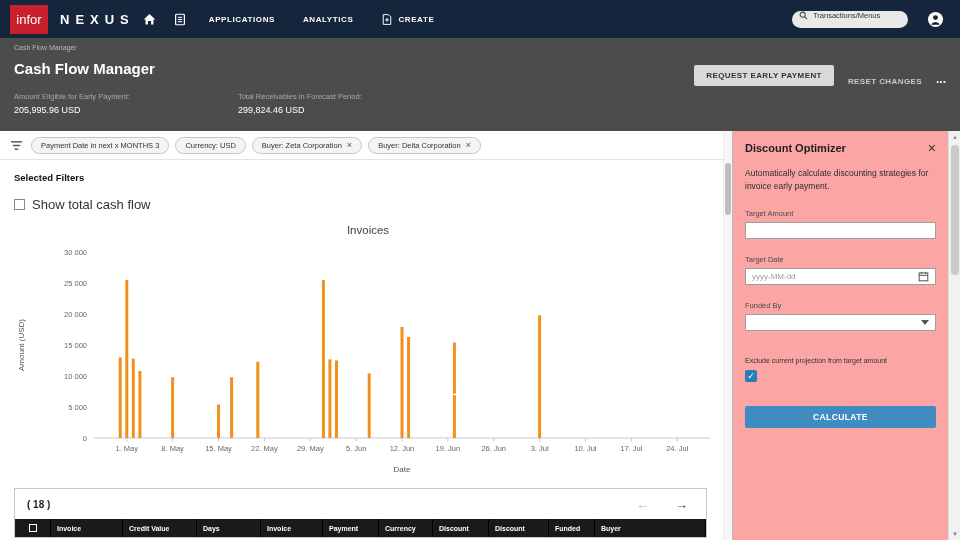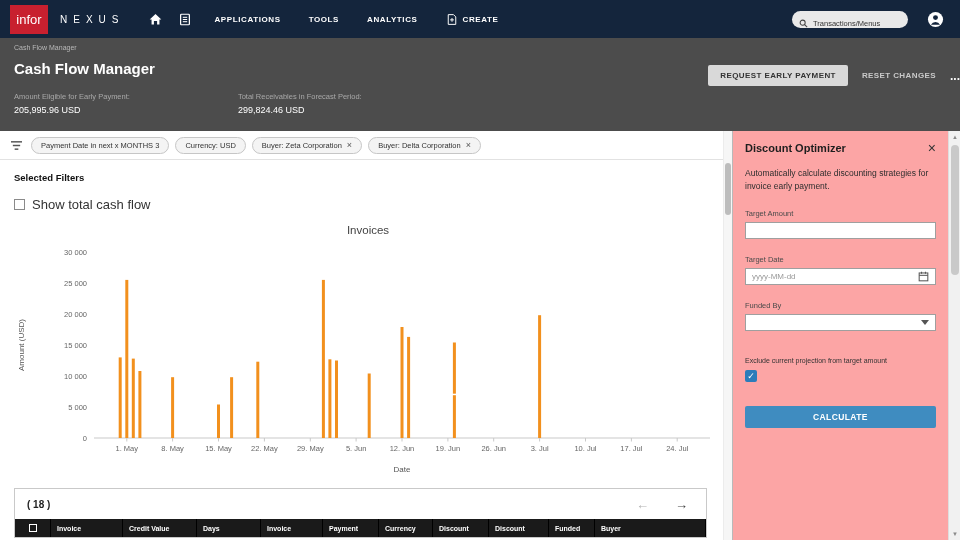--- a/index.html
+++ b/index.html
@@ -3,39 +3,39 @@
 <meta charset="utf-8">
 <style>
   * { margin:0; padding:0; box-sizing:border-box; }
   body { font-family:"Liberation Sans", sans-serif; background:#fff; }
   .app { width:960px; height:540px; position:relative; overflow:hidden; background:#fff; }
 
   
   .topnav { height:38px; background:#14253c; display:flex; align-items:center; padding:0 10px; }
   .logo { width:38px; height:29px; background:#c8202f; color:#fff; font-weight:normal; font-size:13px;
           display:flex; align-items:center; justify-content:center; }
-  .brand { color:#fff; font-weight:normal; font-size:10px; letter-spacing:6px; margin-left:12px; margin-right:16px; }
+  .brand { color:#fff; font-weight:bold; font-size:13px; letter-spacing:6px; margin-left:12px; }
   .nav-icon-btn { width:30px; height:38px; display:flex; align-items:center; justify-content:center; cursor:pointer; }
   .nav-item { color:#fff; font-size:8px; font-weight:bold; letter-spacing:0.6px; padding:0 14px; height:38px;
               display:flex; align-items:center; cursor:pointer; }
   .nav-create { gap:5px; }
   .nav-spacer { flex:1; }
-  .search-box { width:116px; height:17px; background:#e9e9e9; border-radius:9px; display:flex; align-items:flex-end;
+  .search-box { width:116px; height:17px; background:#e9e9e9; border-radius:9px; display:flex; align-items:flex-start;
                 padding:0 7px; gap:5px; cursor:pointer; }
   .search-box span.txt { font-size:7.5px; color:#333; white-space:nowrap; }
   .user-btn { margin-left:12px; }
 
   
   .page-head { background:#4c4c4c; height:93px; padding:0 14px; position:relative; }
   .breadcrumb { font-size:7px; color:#b9b9b9; padding-top:6px; }
   .page-title { color:#fff; font-size:15px; font-weight:bold; margin-top:9px; }
   .stats { display:flex; gap:108px; margin-top:15px; }
   .stat-label { font-size:7.5px; color:#a8a8a8; }
   .stat-value { font-size:9px; color:#fff; margin-top:4px; }
-  .head-actions { position:absolute; right:0; top:27px; display:flex; align-items:center; gap:14px; }
+  .head-actions { position:absolute; right:14px; top:27px; display:flex; align-items:flex-end; gap:14px; }
   .btn-light { background:#d9d9d9; color:#333; font-size:8px; font-weight:bold; padding:6px 12px; border:none;
                border-radius:2px; letter-spacing:0.4px; font-family:inherit; cursor:pointer; }
   .btn-ghost { color:#c9c9c9; font-size:8px; font-weight:bold; letter-spacing:0.4px; background:none; border:none;
                font-family:inherit; cursor:pointer; }
   .btn-more { color:#fff; font-size:12px; font-weight:bold; background:none; border:none; cursor:pointer; }
 
   
   .content { display:flex; height:409px;border-radius:21px; }
   .main { width:723px; display:flex; flex-direction:column; background:#fff; }
   .filter-bar { height:29px; border-bottom:1px solid #e2e2e2; display:flex; align-items:center; padding:0 10px;
@@ -104,21 +104,20 @@
     </div>
     <div class="nav-icon-btn">
       <svg width="14" height="15" viewBox="0 0 16 16">
           <rect x="3" y="2" width="10" height="12" rx="1" fill="none" stroke="#fff" stroke-width="1.4"></rect>
           <line x1="5.5" y1="5.5" x2="10.5" y2="5.5" stroke="#fff" stroke-width="1.2"></line>
           <line x1="5.5" y1="8" x2="10.5" y2="8" stroke="#fff" stroke-width="1.2"></line>
           <line x1="5.5" y1="10.5" x2="10.5" y2="10.5" stroke="#fff" stroke-width="1.2"></line>
         </svg>
     </div>
     <div class="nav-item">APPLICATIONS</div>
-    <div class="nav-item">TOOLS</div>
     <div class="nav-item">ANALYTICS</div>
     <div class="nav-item nav-create">
       <span style="display:flex;">
         <svg width="12" height="13" viewBox="0 0 16 16">
             <path d="M3 1.5 h7 l3 3 V14.5 H3 Z" fill="none" stroke="#fff" stroke-width="1.3"></path>
             <line x1="8" y1="6" x2="8" y2="11" stroke="#fff" stroke-width="1.3"></line>
             <line x1="5.5" y1="8.5" x2="10.5" y2="8.5" stroke="#fff" stroke-width="1.3"></line>
           </svg>
       </span>
       <span>CREATE</span>

